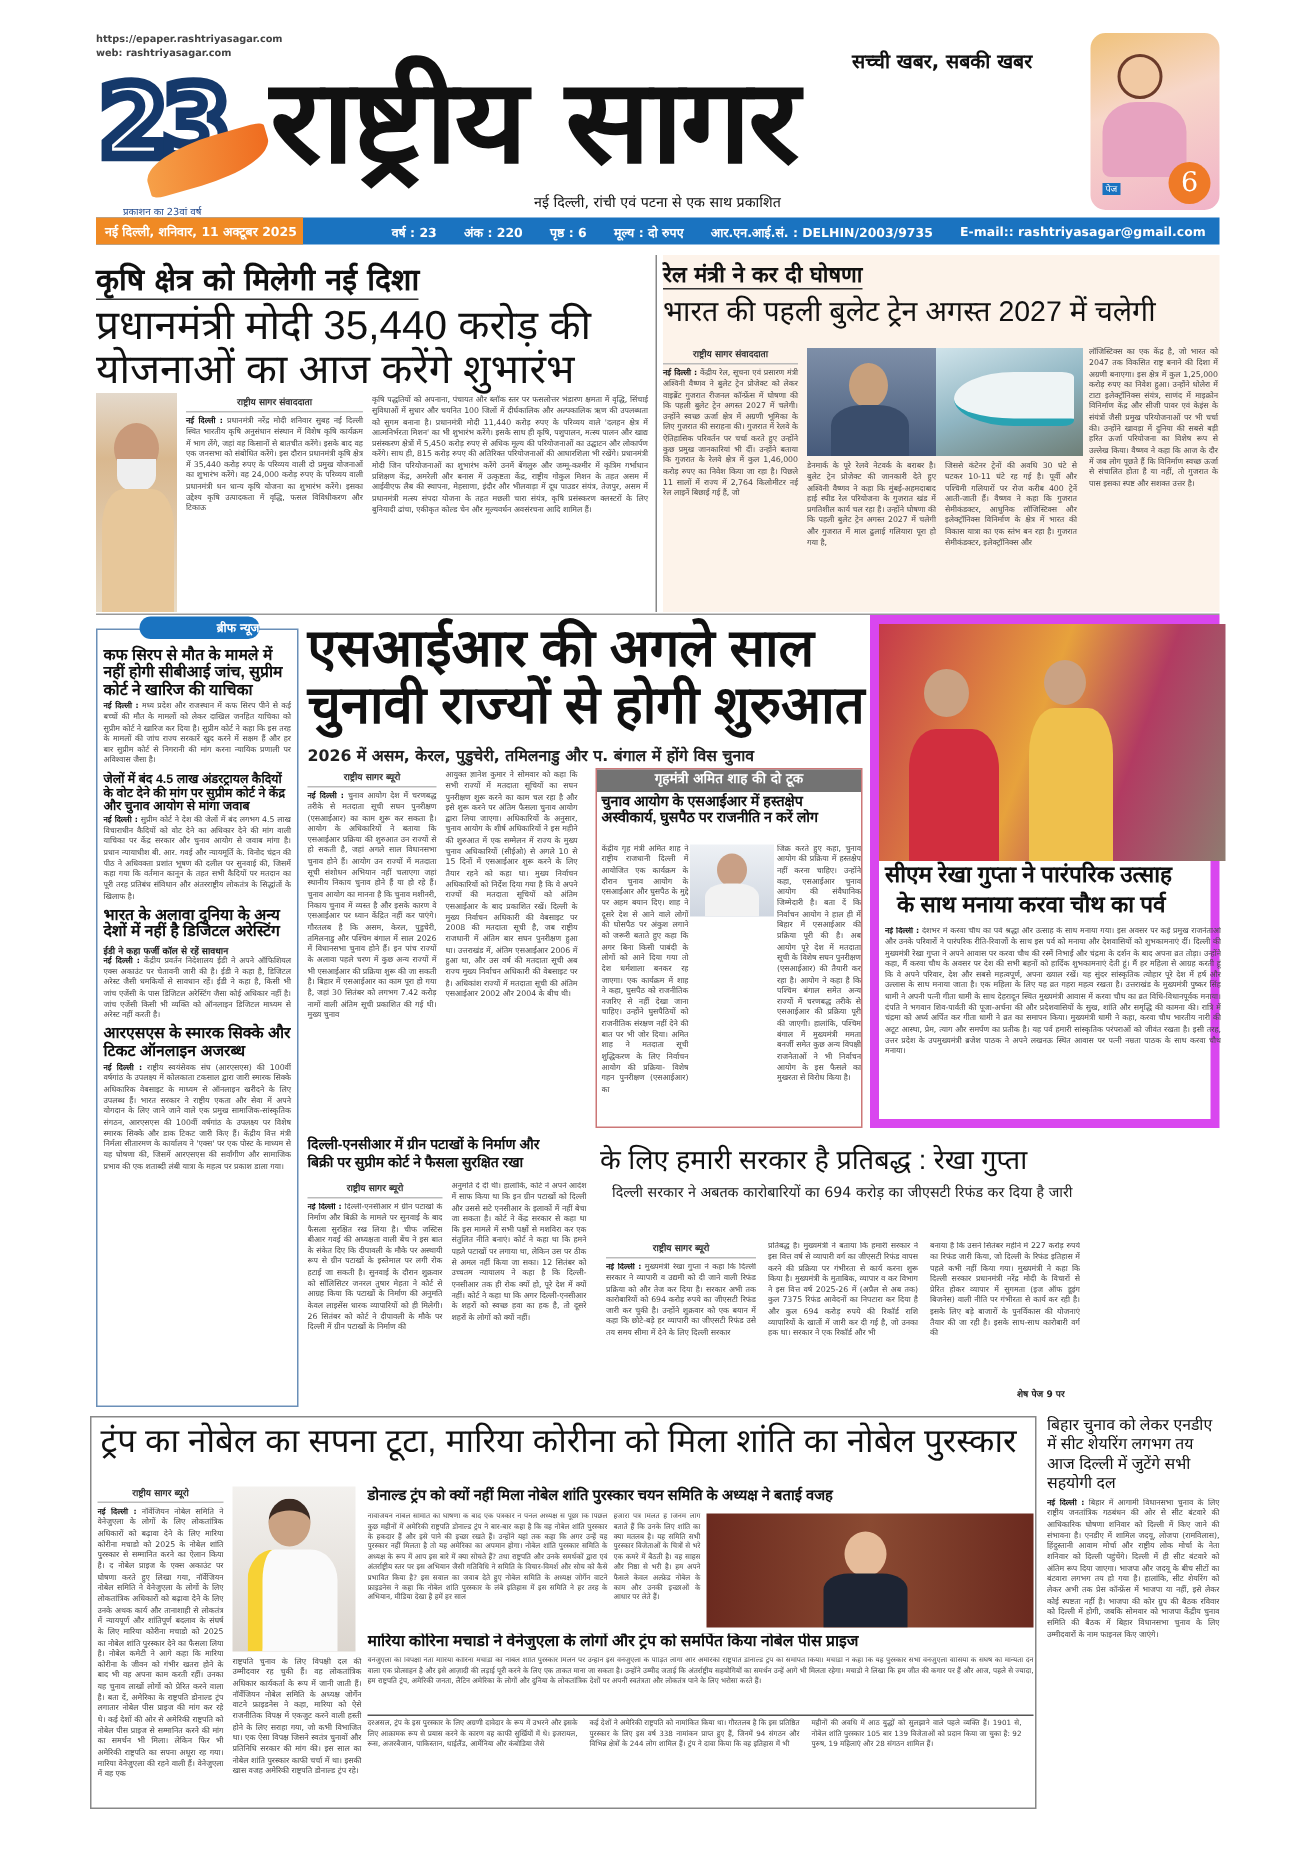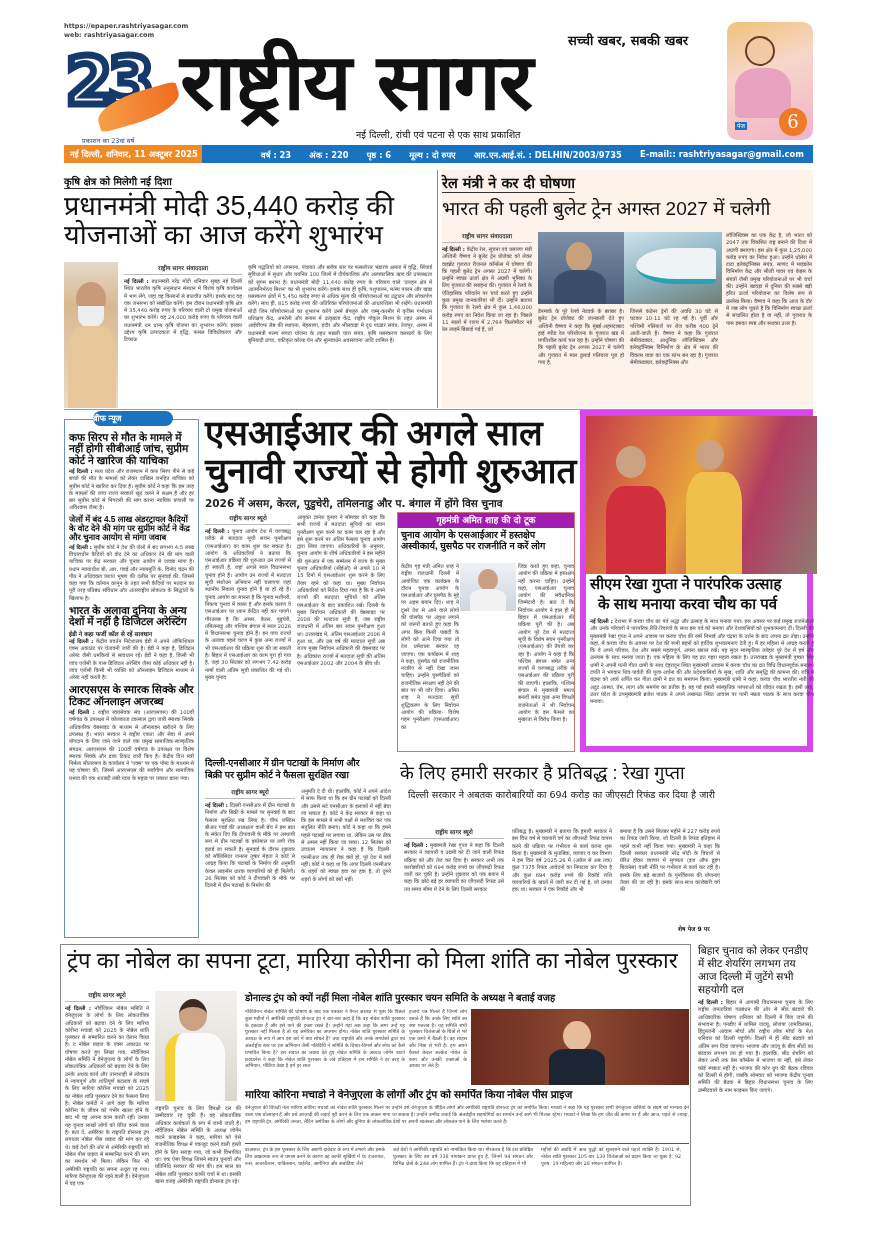--- a/index.html
+++ b/index.html
@@ -45,21 +45,21 @@
       <span>अंक : 220</span>
       <span>पृष्ठ : 6</span>
       <span>मूल्य : दो रुपए</span>
       <span>आर.एन.आई.सं. : DELHIN/2003/9735</span>
       <span>E-mail:: rashtriyasagar@gmail.com</span>
     </div>
   </div>
 </div>
 
 <div class="abs" style="left:64px;top:170px;width:370px;height:238px">
-  <div class="kicker" style="font-size:10px;margin-top:2px">कृषि क्षेत्र को मिलेगी नई दिशा</div>
+  <div class="kicker" style="font-size:20px;margin-top:2px">कृषि क्षेत्र को मिलेगी नई दिशा</div>
   <div class="hl" style="font-size:27px;margin-top:3px;white-space:nowrap">प्रधानमंत्री मोदी 35,440 करोड़ की</div>
   <div class="hl" style="font-size:27px;white-space:nowrap">योजनाओं का आज करेंगे शुभारंभ</div>
   <div class="photo abs" style="left:0;top:92px;width:54px;height:146px;background:linear-gradient(180deg,#e4d9cc 0%,#d9b88f 30%,#e9dcc7 100%)">
     <div style="position:absolute;left:12px;top:20px;width:30px;height:34px;border-radius:50%;background:#c99a7a"></div>
     <div style="position:absolute;left:14px;top:44px;width:26px;height:22px;border-radius:0 0 50% 50%;background:#eee"></div>
     <div style="position:absolute;left:4px;top:64px;width:48px;height:82px;border-radius:30% 30% 0 0;background:#e7c79a"></div>
   </div>
   <div class="abs" style="left:60px;top:94px;width:118px">
     <div class="byline">राष्ट्रीय सागर संवाददाता</div>
     <div class="small"><b>नई दिल्ली :</b> <span>प्रधानमंत्री नरेंद्र मोदी शनिवार सुबह नई दिल्ली स्थित भारतीय कृषि अनुसंधान संस्थान में विशेष कृषि कार्यक्रम में भाग लेंगे, जहां वह किसानों से बातचीत करेंगे। इसके बाद वह एक जनसभा को संबोधित करेंगे। इस दौरान प्रधानमंत्री कृषि क्षेत्र में 35,440 करोड़ रुपए के परिव्यय वाली दो प्रमुख योजनाओं का शुभारंभ करेंगे। वह 24,000 करोड़ रुपए के परिव्यय वाली प्रधानमंत्री धन धान्य कृषि योजना का शुभारंभ करेंगे। इसका उद्देश्य कृषि उत्पादकता में वृद्धि, फसल विविधीकरण और टिकाऊ</span></div>
@@ -84,21 +84,21 @@
     <div style="position:absolute;left:12px;top:16px;width:80px;height:36px;border-radius:50% 10% 10% 50%;background:#eef4f5;border-bottom:5px solid #29a3b3"></div>
   </div>
   <div class="abs small" style="left:96px;top:138px;width:86px">डेनमार्क के पूरे रेलवे नेटवर्क के बराबर है। बुलेट ट्रेन प्रोजेक्ट की जानकारी देते हुए अश्विनी वैष्णव ने कहा कि मुंबई-अहमदाबाद हाई स्पीड रेल परियोजना के गुजरात खंड में प्रगतिशील कार्य चल रहा है। उन्होंने घोषणा की कि पहली बुलेट ट्रेन अगस्त 2027 में चलेगी और गुजरात में माल ढुलाई गलियारा पूरा हो गया है,</div>
   <div class="abs small" style="left:188px;top:138px;width:88px">जिससे कंटेनर ट्रेनों की अवधि 30 घंटे से घटकर 10-11 घंटे रह गई है। पूर्वी और पश्चिमी गलियारों पर रोज करीब 400 ट्रेनें आती-जाती हैं। वैष्णव ने कहा कि गुजरात सेमीकंडक्टर, आधुनिक लॉजिस्टिक्स और इलेक्ट्रॉनिक्स विनिर्माण के क्षेत्र में भारत की विकास यात्रा का एक स्तंभ बन रहा है। गुजरात सेमीकंडक्टर, इलेक्ट्रॉनिक्स और</div>
   <div class="abs small" style="left:284px;top:62px;width:86px">लॉजिस्टिक्स का एक केंद्र है, जो भारत को 2047 तक विकसित राष्ट्र बनाने की दिशा में अग्रणी बनाएगा। इस क्षेत्र में कुल 1,25,000 करोड़ रुपए का निवेश हुआ। उन्होंने धोलेरा में टाटा इलेक्ट्रॉनिक्स संयंत्र, साणंद में माइक्रोन विनिर्माण केंद्र और सीजी पावर एवं केइंस के संयंत्रों जैसी प्रमुख परियोजनाओं पर भी चर्चा की। उन्होंने खावड़ा में दुनिया की सबसे बड़ी हरित ऊर्जा परियोजना का विशेष रूप से उल्लेख किया। वैष्णव ने कहा कि आज के दौर में जब लोग पूछते हैं कि विनिर्माण स्वच्छ ऊर्जा से संचालित होता है या नहीं, तो गुजरात के पास इसका स्पष्ट और सशक्त उत्तर है।</div>
 </div>
 
 <div class="abs" style="left:64px;top:409px;width:749px;border-top:1px solid #999"></div>
 
 <div class="abs box" style="left:64px;top:419px;width:135px;height:519px;padding:6px 4px">
-  <div style="position:absolute;left:28px;top:-9px;width:80px;height:15px;background:#1a73c0;color:#fff;border-radius:8px;text-align:left;font-size:8px;line-height:15px;font-weight:bold">ब्रीफ न्यूज</div>
+  <div style="position:absolute;left:28px;top:-9px;width:80px;height:15px;background:#1a73c0;color:#fff;border-radius:8px;text-align:right;font-size:8px;line-height:15px;font-weight:bold">ब्रीफ न्यूज</div>
   <div class="hl" style="font-size:10.5px;font-weight:bold;margin-top:6px">कफ सिरप से मौत के मामले में नहीं होगी सीबीआई जांच, सुप्रीम कोर्ट ने खारिज की याचिका</div>
   <div class="small" style="margin-top:2px"><b>नई दिल्ली :</b> <span>मध्य प्रदेश और राजस्थान में कफ सिरप पीने से कई बच्चों की मौत के मामलों को लेकर दाखिल जनहित याचिका को सुप्रीम कोर्ट ने खारिज कर दिया है। सुप्रीम कोर्ट ने कहा कि इस तरह के मामलों की जांच राज्य सरकारें खुद करने में सक्षम हैं और हर बार सुप्रीम कोर्ट से निगरानी की मांग करना न्यायिक प्रणाली पर अविश्वास जैसा है।</span></div>
   <div class="hl" style="font-size:8.3px;font-weight:bold;margin-top:3px">जेलों में बंद 4.5 लाख अंडरट्रायल कैदियों के वोट देने की मांग पर सुप्रीम कोर्ट ने केंद्र और चुनाव आयोग से मांगा जवाब</div>
   <div class="small" style="margin-top:2px"><b>नई दिल्ली :</b> <span>सुप्रीम कोर्ट ने देश की जेलों में बंद लगभग 4.5 लाख विचाराधीन कैदियों को वोट देने का अधिकार देने की मांग वाली याचिका पर केंद्र सरकार और चुनाव आयोग से जवाब मांगा है। प्रधान न्यायाधीश बी. आर. गवई और न्यायमूर्ति के. विनोद चंद्रन की पीठ ने अधिवक्ता प्रशांत भूषण की दलील पर सुनवाई की, जिसमें कहा गया कि वर्तमान कानून के तहत सभी कैदियों पर मतदान का पूरी तरह प्रतिबंध संविधान और अंतरराष्ट्रीय लोकतंत्र के सिद्धांतों के खिलाफ है।</span></div>
   <div class="hl" style="font-size:10.5px;font-weight:bold;margin-top:3px">भारत के अलावा दुनिया के अन्य देशों में नहीं है डिजिटल अरेस्टिंग</div>
   <div style="font-size:6px;font-weight:bold;margin-top:2px">ईडी ने कहा फर्जी कॉल से रहें सावधान</div>
   <div class="small"><b>नई दिल्ली :</b> <span>केंद्रीय प्रवर्तन निदेशालय ईडी ने अपने ऑफिशियल एक्स अकाउंट पर चेतावनी जारी की है। ईडी ने कहा है, डिजिटल अरेस्ट जैसी धमकियों से सावधान रहें। ईडी ने कहा है, किसी भी जांच एजेंसी के पास डिजिटल अरेस्टिंग जैसा कोई अधिकार नहीं है। जांच एजेंसी किसी भी व्यक्ति को ऑनलाइन डिजिटल माध्यम से अरेस्ट नहीं करती है।</span></div>
   <div class="hl" style="font-size:10.5px;font-weight:bold;margin-top:3px">आरएसएस के स्मारक सिक्के और टिकट ऑनलाइन अजरब्ध</div>
   <div class="small" style="margin-top:2px"><b>नई दिल्ली :</b> <span>राष्ट्रीय स्वयंसेवक संघ (आरएसएस) की 100वीं वर्षगांठ के उपलक्ष्य में कोलकाता टकसाल द्वारा जारी स्मारक सिक्के अधिकारिक वेबसाइट के माध्यम से ऑनलाइन खरीदने के लिए उपलब्ध हैं। भारत सरकार ने राष्ट्रीय एकता और सेवा में अपने योगदान के लिए जाने जाने वाले एक प्रमुख सामाजिक-सांस्कृतिक संगठन, आरएसएस की 100वीं वर्षगांठ के उपलक्ष्य पर विशेष स्मारक सिक्के और डाक टिकट जारी किए हैं। केंद्रीय वित्त मंत्री निर्मला सीतारमण के कार्यालय ने 'एक्स' पर एक पोस्ट के माध्यम से यह घोषणा की, जिसमें आरएसएस की सर्वांगीण और सामाजिक प्रभाव की एक शताब्दी लंबी यात्रा के महत्व पर प्रकाश डाला गया।</span></div>
 </div>
@@ -108,21 +108,21 @@
   <div class="hl" style="font-size:35px;font-weight:bold;white-space:nowrap">चुनावी राज्यों से होगी शुरुआत</div>
   <div style="font-size:10.5px;font-weight:bold;margin-top:6px;white-space:nowrap">2026 में असम, केरल, पुडुचेरी, तमिलनाडु और प. बंगाल में होंगे विस चुनाव</div>
   <div class="abs" style="left:0;top:100px;width:86px">
     <div class="byline">राष्ट्रीय सागर ब्यूरो</div>
     <div class="small"><b>नई दिल्ली :</b> <span>चुनाव आयोग देश में चरणबद्ध तरीके से मतदाता सूची सघन पुनरीक्षण (एसआईआर) का काम शुरू कर सकता है। आयोग के अधिकारियों ने बताया कि एसआईआर प्रक्रिया की शुरुआत उन राज्यों से हो सकती है, जहां अगले साल विधानसभा चुनाव होने हैं। आयोग उन राज्यों में मतदाता सूची संशोधन अभियान नहीं चलाएगा जहां स्थानीय निकाय चुनाव होने हैं या हो रहे हैं। चुनाव आयोग का मानना है कि चुनाव मशीनरी, निकाय चुनाव में व्यस्त है और इसके कारण वे एसआईआर पर ध्यान केंद्रित नहीं कर पाएंगे। गौरतलब है कि असम, केरल, पुडुचेरी, तमिलनाडु और पश्चिम बंगाल में साल 2026 में विधानसभा चुनाव होने हैं। इन पांच राज्यों के अलावा पहले चरण में कुछ अन्य राज्यों में भी एसआईआर की प्रक्रिया शुरू की जा सकती है। बिहार में एसआईआर का काम पूरा हो गया है, जहां 30 सितंबर को लगभग 7.42 करोड़ नामों वाली अंतिम सूची प्रकाशित की गई थी। मुख्य चुनाव</span></div>
   </div>
   <div class="abs small" style="left:92px;top:100px;width:88px">आयुक्त ज्ञानेश कुमार ने सोमवार को कहा कि सभी राज्यों में मतदाता सूचियों का सघन पुनरीक्षण शुरू करने का काम चल रहा है और इसे शुरू करने पर अंतिम फैसला चुनाव आयोग द्वारा लिया जाएगा। अधिकारियों के अनुसार, चुनाव आयोग के शीर्ष अधिकारियों ने इस महीने की शुरुआत में एक सम्मेलन में राज्य के मुख्य चुनाव अधिकारियों (सीईओ) से अगले 10 से 15 दिनों में एसआईआर शुरू करने के लिए तैयार रहने को कहा था। मुख्य निर्वाचन अधिकारियों को निर्देश दिया गया है कि वे अपने राज्यों की मतदाता सूचियों को अंतिम एसआईआर के बाद प्रकाशित रखें। दिल्ली के मुख्य निर्वाचन अधिकारी की वेबसाइट पर 2008 की मतदाता सूची है, जब राष्ट्रीय राजधानी में अंतिम बार सघन पुनरीक्षण हुआ था। उत्तराखंड में, अंतिम एसआईआर 2006 में हुआ था, और उस वर्ष की मतदाता सूची अब राज्य मुख्य निर्वाचन अधिकारी की वेबसाइट पर है। अधिकांश राज्यों में मतदाता सूची की अंतिम एसआईआर 2002 और 2004 के बीच थी।</div>
 </div>
 
 <div class="abs" style="left:397px;top:512px;width:178px;height:240px;border:1px solid #c77">
-  <div style="background:#a21caf;color:#fff;font-size:9px;font-weight:bold;text-align:center;height:15px;line-height:15px">गृहमंत्री अमित शाह की दो टूक</div>
+  <div style="background:#737373;color:#fff;font-size:9px;font-weight:bold;text-align:center;height:15px;line-height:15px">गृहमंत्री अमित शाह की दो टूक</div>
   <div class="hl" style="font-size:9.5px;font-weight:bold;padding:2px 3px 0;white-space:nowrap">चुनाव आयोग के एसआईआर में हस्तक्षेप</div>
   <div class="hl" style="font-size:9.5px;font-weight:bold;padding:1px 3px;white-space:nowrap">अस्वीकार्य, घुसपैठ पर राजनीति न करें लोग</div>
   <div class="abs photo" style="left:62px;top:50px;width:56px;height:48px;background:linear-gradient(180deg,#eef1f5,#cfd6e0)">
     <div style="position:absolute;left:18px;top:6px;width:20px;height:22px;border-radius:50%;background:#c9a086"></div>
     <div style="position:absolute;left:10px;top:26px;width:36px;height:22px;border-radius:40% 40% 0 0;background:#f2f2f2"></div>
   </div>
   <div class="abs small" style="left:3px;top:50px;width:58px;max-height:186px;overflow:hidden">केंद्रीय गृह मंत्री अमित शाह ने राष्ट्रीय राजधानी दिल्ली में आयोजित एक कार्यक्रम के दौरान चुनाव आयोग के एसआईआर और घुसपैठ के मुद्दे पर अहम बयान दिए। शाह ने दूसरे देश से आने वाले लोगों की घोसपैठ पर अंकुश लगाने को जरूरी बताते हुए कहा कि अगर बिना किसी पाबंदी के लोगों को आने दिया गया तो देश धर्मशाला बनकर रह जाएगा। एक कार्यक्रम में शाह ने कहा, घुसपैठ को राजनीतिक नजरिए से नहीं देखा जाना चाहिए। उन्होंने घुसपैठियों को राजनीतिक संरक्षण नहीं देने की बात पर भी जोर दिया। अमित शाह ने मतदाता सूची शुद्धिकरण के लिए निर्वाचन आयोग की प्रक्रिया- विशेष गहन पुनरीक्षण (एसआईआर) का</div>
   <div class="abs small" style="left:120px;top:50px;width:56px;max-height:186px;overflow:hidden">जिक्र करते हुए कहा, चुनाव आयोग की प्रक्रिया में हस्तक्षेप नहीं करना चाहिए। उन्होंने कहा, एसआईआर चुनाव आयोग की संवैधानिक जिम्मेदारी है। बता दें कि निर्वाचन आयोग ने हाल ही में बिहार में एसआईआर की प्रक्रिया पूरी की है। अब आयोग पूरे देश में मतदाता सूची के विशेष सघन पुनरीक्षण (एसआईआर) की तैयारी कर रहा है। आयोग ने कहा है कि पश्चिम बंगाल समेत अन्य राज्यों में चरणबद्ध तरीके से एसआईआर की प्रक्रिया पूरी की जाएगी। हालांकि, पश्चिम बंगाल में मुख्यमंत्री ममता बनर्जी समेत कुछ अन्य विपक्षी राजनेताओं ने भी निर्वाचन आयोग के इस फैसले का मुखरता से विरोध किया है।</div>
 </div>
 

